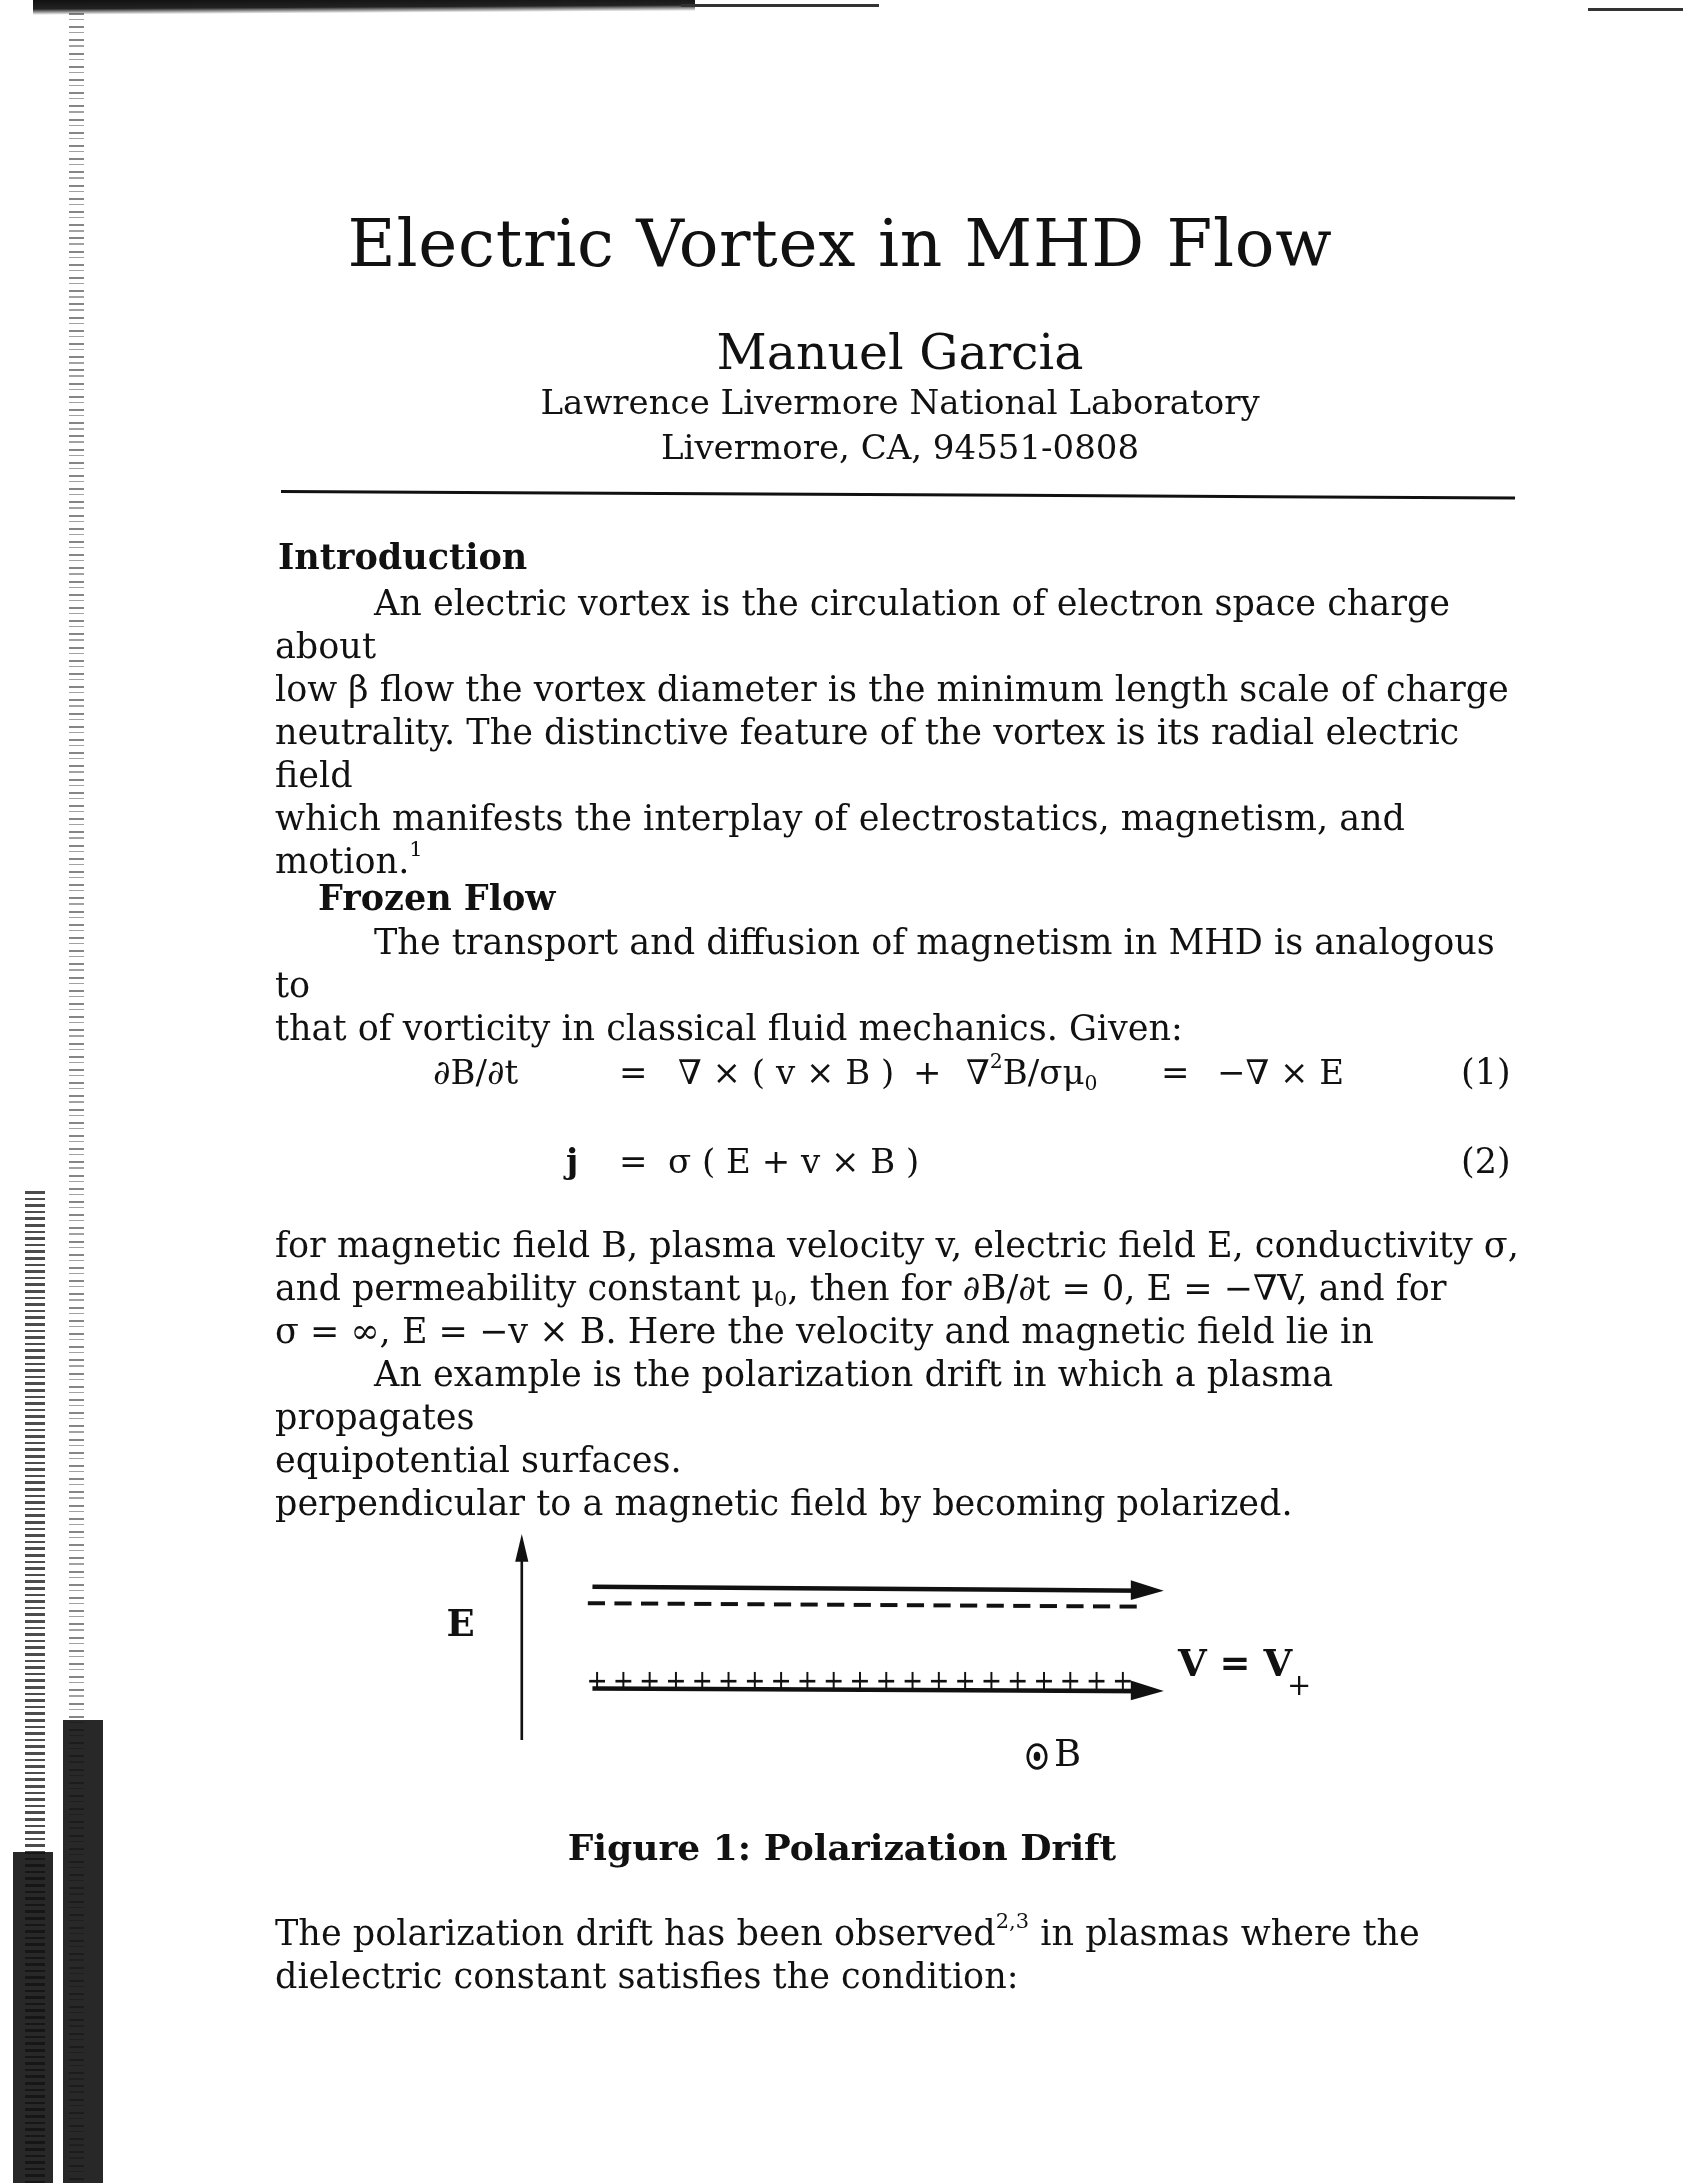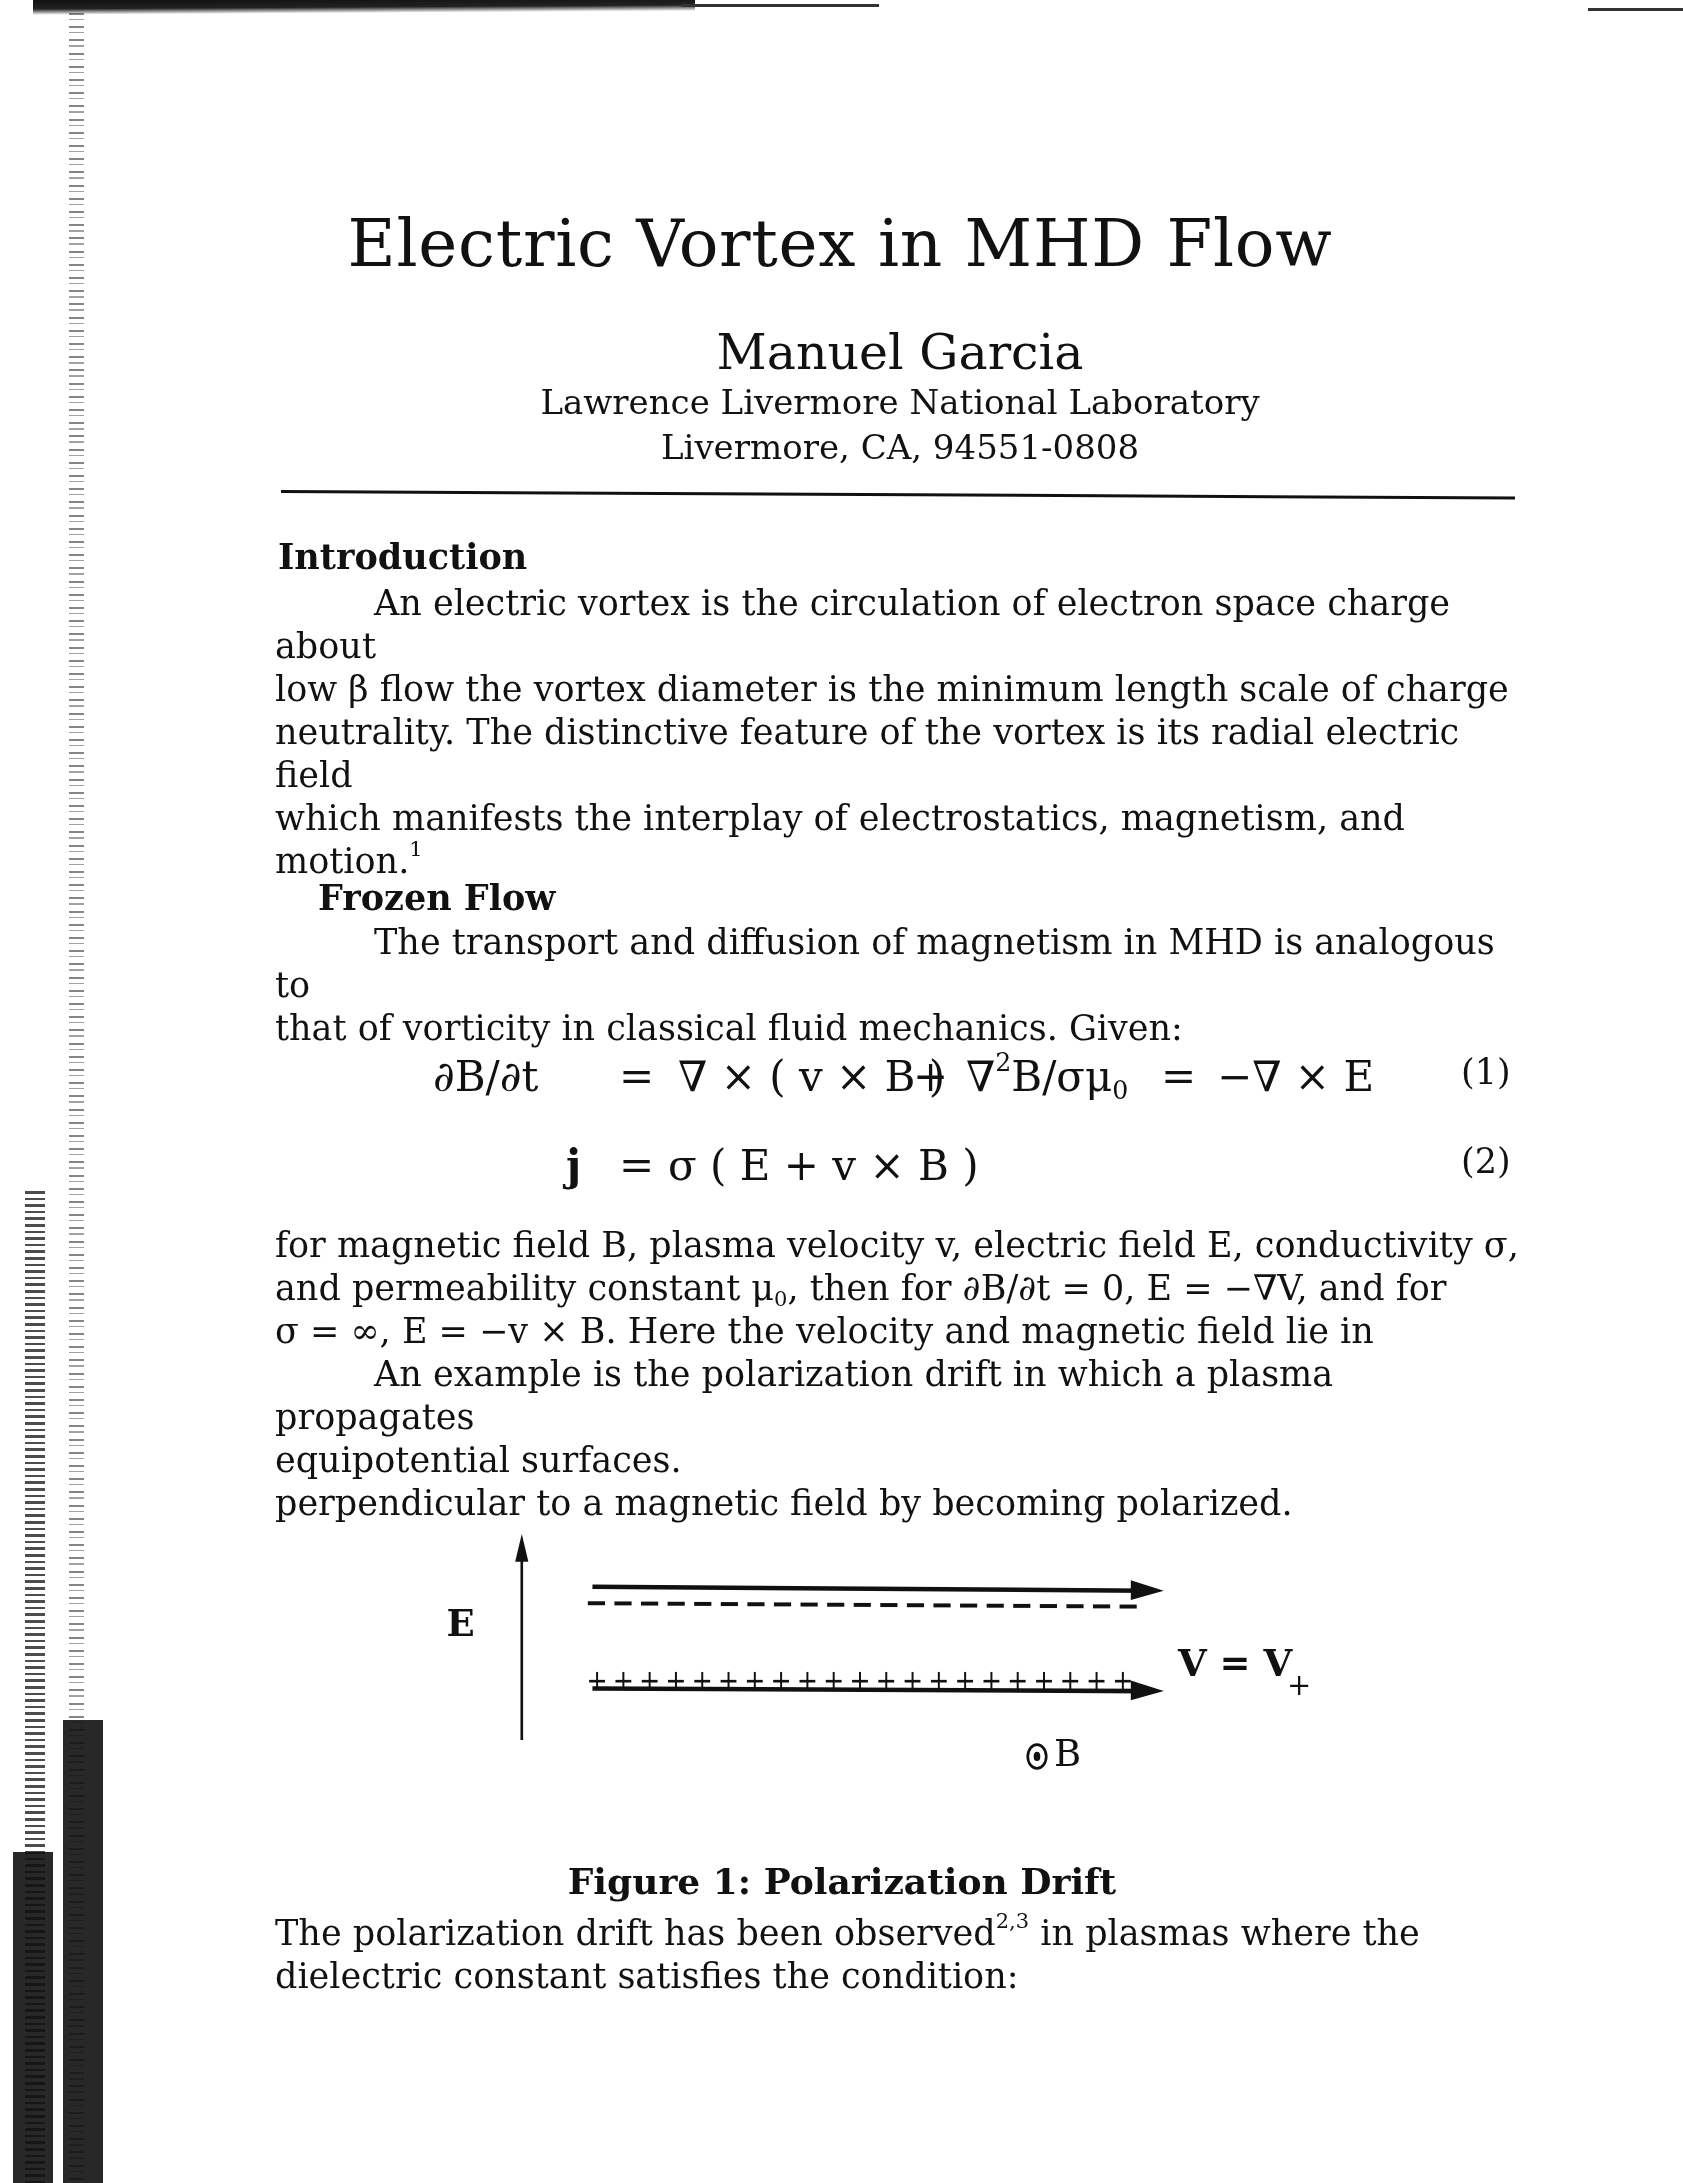--- a/index.html
+++ b/index.html
@@ -60,30 +60,30 @@
     }
     .para {
       position: absolute; left: 275px; width: 1257px;
       font-size: 35px; line-height: 43px;
     }
     .para .indent { display: inline-block; width: 99px; }
     sup { font-size: 0.6em; vertical-align: 0.8em; line-height: 0; }
     sub { font-size: 0.6em; vertical-align: -0.3em; line-height: 0; }
 
     .eq {
-      position: absolute; font-size: 42px; white-space: pre;
+      position: absolute; font-size: 34px; white-space: pre;
     }
     .eqnum { position: absolute; font-size: 35px; }
 
     
     .figure { position: absolute; left: 430px; top: 1522px; width: 926px; height: 251px; }
     .fig-label { position: absolute; font-size: 37px; font-weight: bold; }
     .caption {
       position: absolute; left: 0; width: 1684px; top: 1826px; text-align: center;
-      font-size: 36px; font-weight: bold; margin-top: 34px;
+      font-size: 36px; font-weight: bold;
     }
   </style>
 </head>
 <body>
 
 <div class="scan-top"></div>
 <div class="scan-top-thin" style="left:681px;width:198px;"></div>
 <div class="scan-top-thin" style="left:1588px;width:96px;top:8px;"></div>
 <div class="scan-left-1"></div>
 <div class="scan-left-2"></div>

